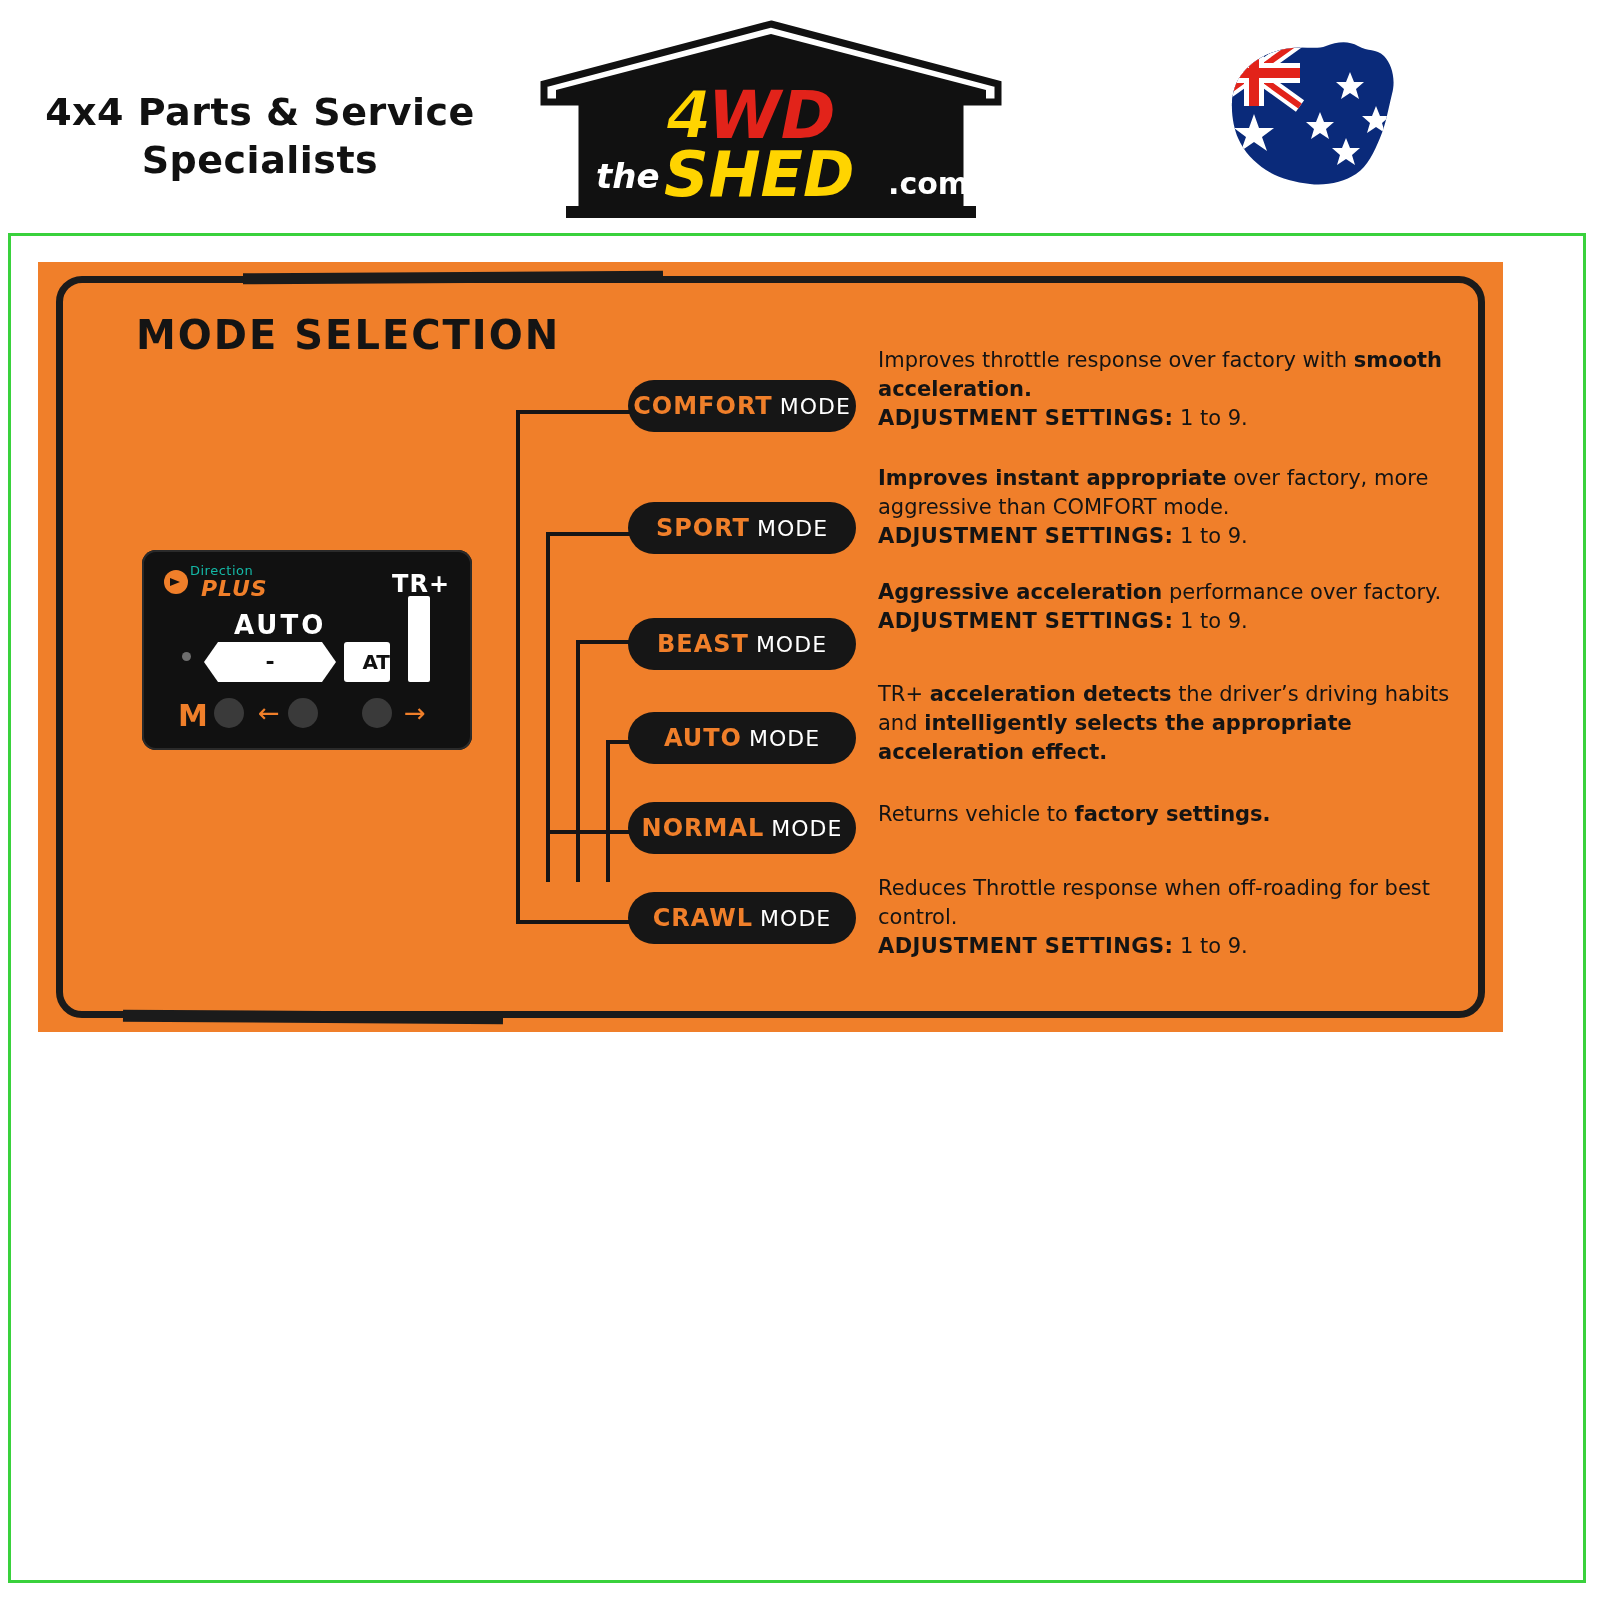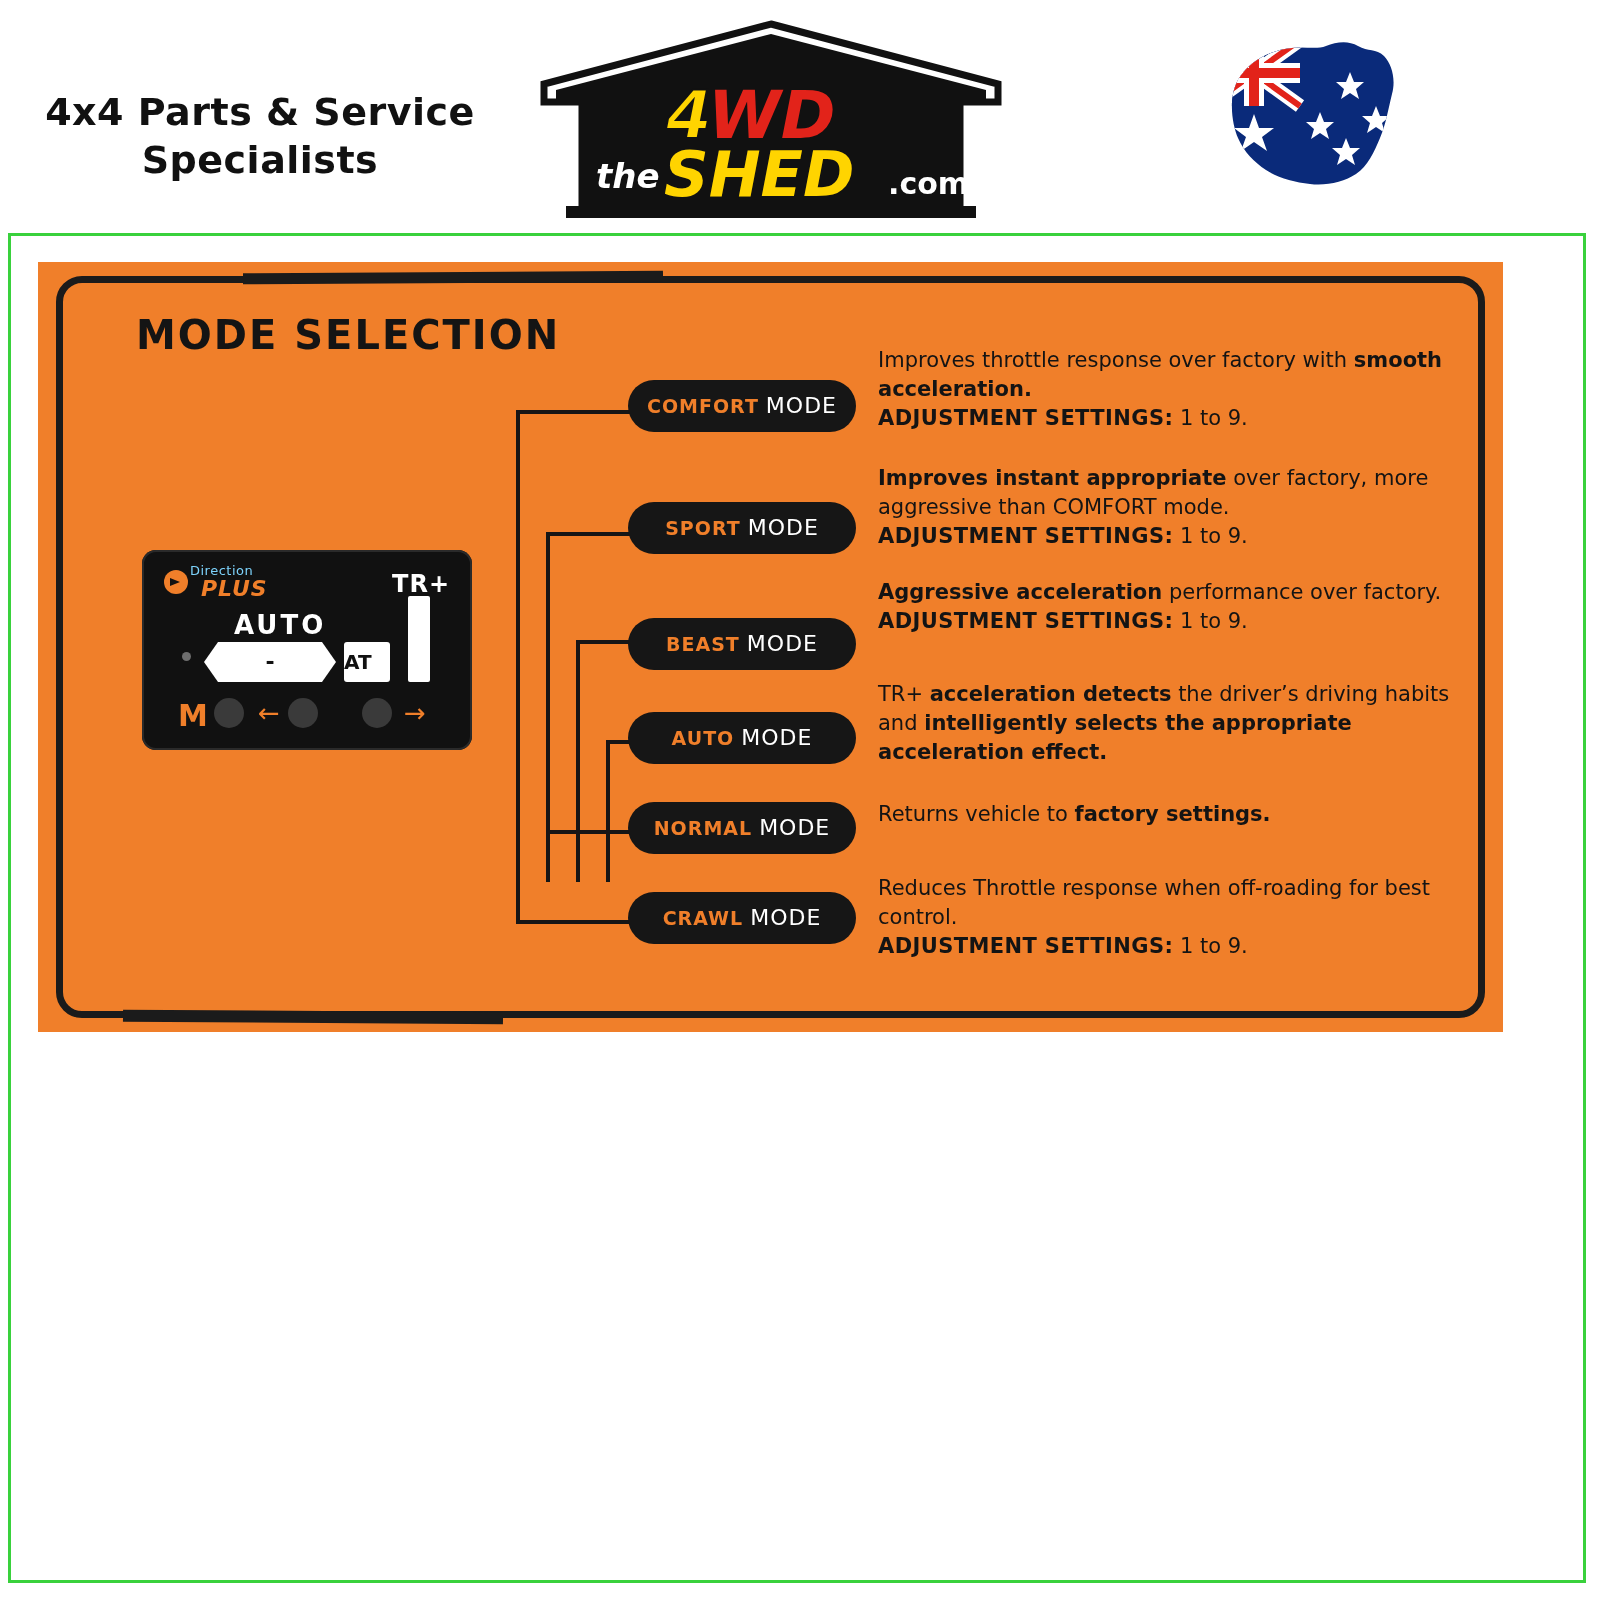--- a/index.html
+++ b/index.html
@@ -127,21 +127,21 @@
   .device-brand {
     position: absolute;
     left: 22px;
     top: 14px;
     width: 140px;
     height: 44px;
   }
   .brand-top {
     font-family: "DejaVu Sans", sans-serif;
     font-size: 13px;
-    color: #7dd3fc;
+    color: #14b8a6;
     letter-spacing: 0.5px;
     margin-left: 26px;
     line-height: 14px;
   }
   .brand-bottom {
     font-family: "DejaVu Sans", sans-serif;
     font-weight: bold;
     font-style: italic;
     font-size: 22px;
     color: #f07f2a;
@@ -204,21 +204,21 @@
     position: absolute;
     left: 202px;
     top: 92px;
     width: 46px;
     height: 40px;
     background: #ffffff;
     color: #111111;
     font-family: "DejaVu Sans", sans-serif;
     font-weight: bold;
     font-size: 20px;
-    text-align: left;
+    text-align: right;
     line-height: 40px;
     border-radius: 3px;
   }
   .device-bar {
     position: absolute;
     left: 266px;
     top: 46px;
     width: 22px;
     height: 86px;
     background: #ffffff;
@@ -281,21 +281,21 @@
     height: 52px;
     background: #161616;
     border-radius: 26px;
     text-align: center;
     line-height: 52px;
     white-space: nowrap;
   }
   .mode-pill .mname {
     font-family: "DejaVu Sans", sans-serif;
     font-weight: bold;
-    font-size: 19px;
+    font-size: 24px;
     color: #f07f2a;
     letter-spacing: 1px;
   }
   .mode-pill .mword {
     font-family: "DejaVu Sans", sans-serif;
     font-size: 22px;
     color: #ffffff;
     letter-spacing: 1px;
     margin-left: 7px;
   }

